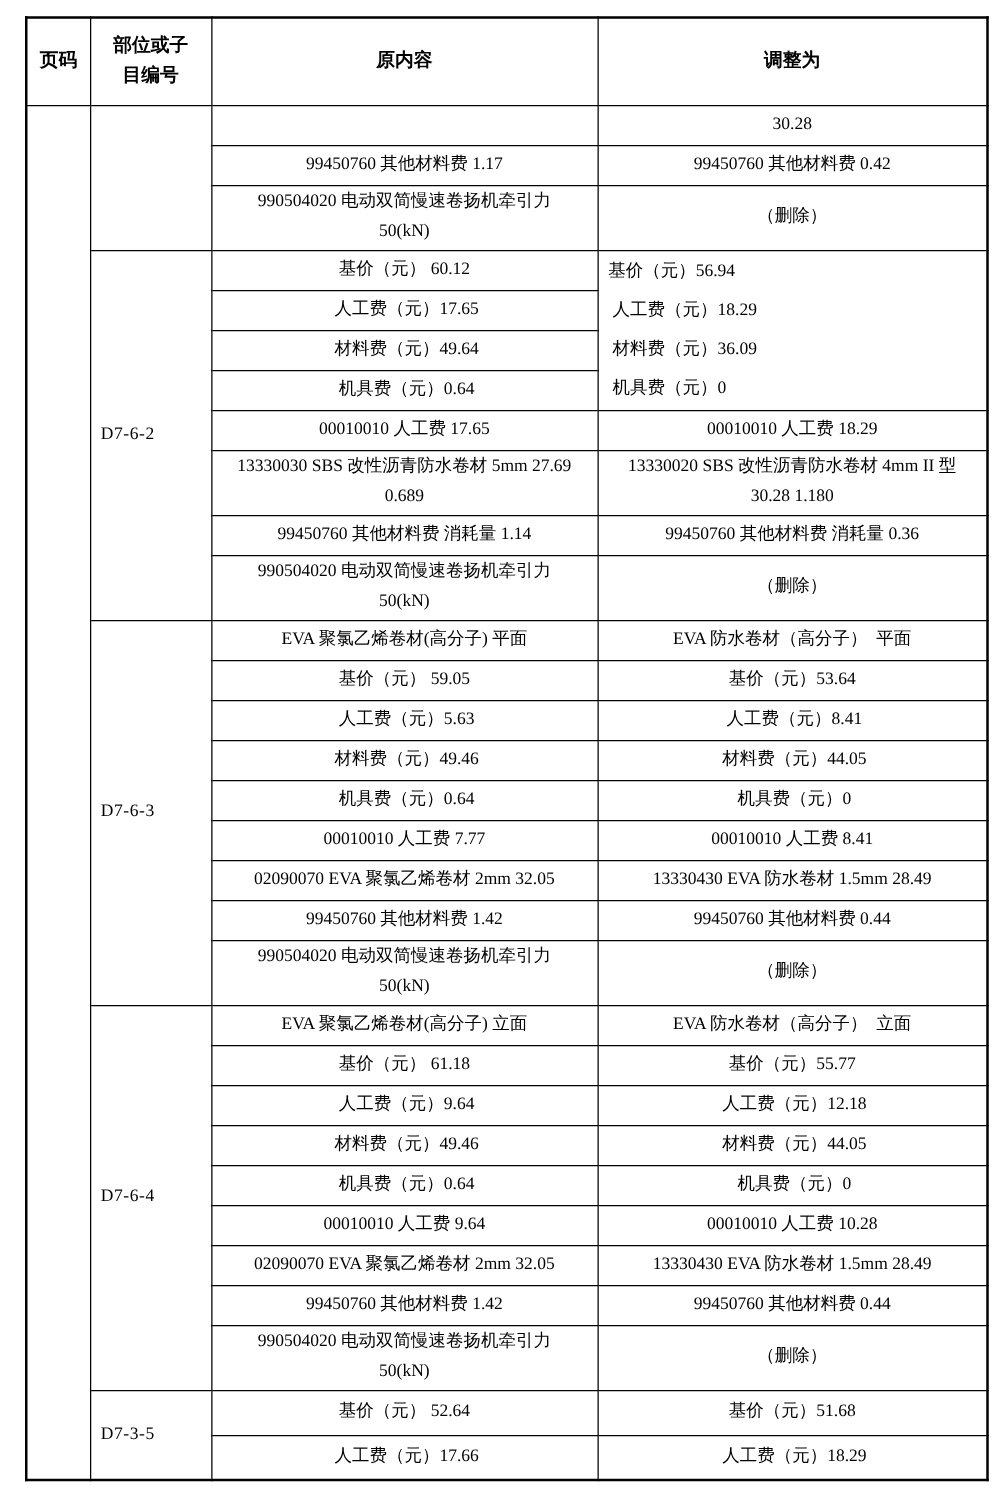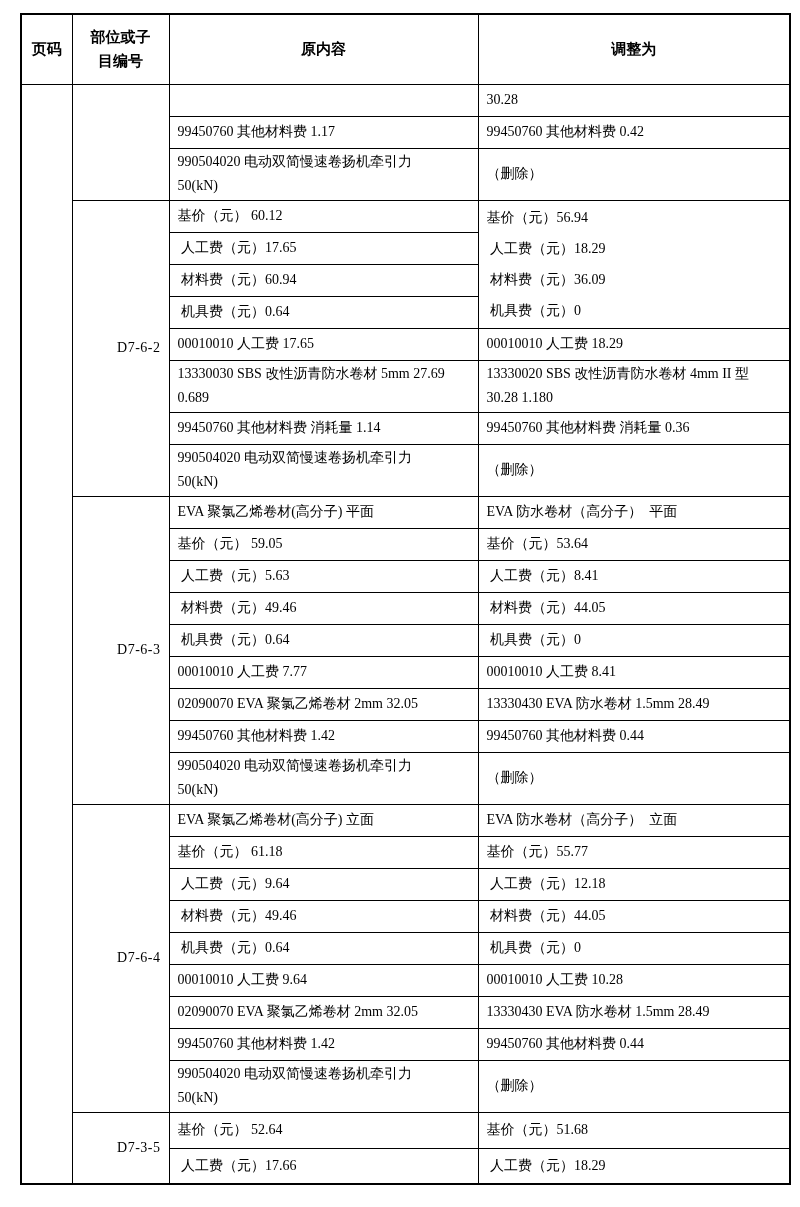--- a/index.html
+++ b/index.html
@@ -20,22 +20,22 @@
     vertical-align:middle;
   }
   .doc-table th{
     font-weight:bold;text-align:center;font-size:15px;
     white-space:pre-wrap;line-height:24px;
   }
   tr.h{height:70px;}
   tr.s{height:32px;}
   tr.d{height:52px;padding-left:34px;}
   tr.e{height:36px;}
-  .cell{white-space:pre-wrap;line-height:24px;text-align:left;}
-  .c{text-align:right;}
+  .cell{white-space:pre-wrap;line-height:24px;text-align:center;}
+  .c{text-align:left;}
   .seclabel{font-size:14px;letter-spacing:0.5px;}
   .merged{white-space:pre-wrap;line-height:31px;margin-top:40px;}
 </style>
 </head>
 <body>
 
 <table class="doc-table">
   <colgroup>
     <col style="width:51px">
       <col style="width:97px">
@@ -74,21 +74,21 @@
       <td class="cell">基价（元） 60.12</td>
       <td class="merged" rowspan="4">基价（元）56.94
  人工费（元）18.29
  材料费（元）36.09
  机具费（元）0</td>
     </tr>
     <tr class="s">
       <td class="cell"> 人工费（元）17.65</td>
     </tr>
     <tr class="s">
-      <td class="cell"> 材料费（元）60.94</td>
+      <td class="cell"> 材料费（元）49.64</td>
     </tr>
     <tr class="s">
       <td class="cell"> 机具费（元）0.64</td>
     </tr>
     <tr class="s">
       <td class="cell">00010010 人工费 17.65</td>
       <td class="cell">00010010 人工费 18.29</td>
     </tr>
     <tr class="d">
       <td class="cell">13330030 SBS 改性沥青防水卷材 5mm 27.69

